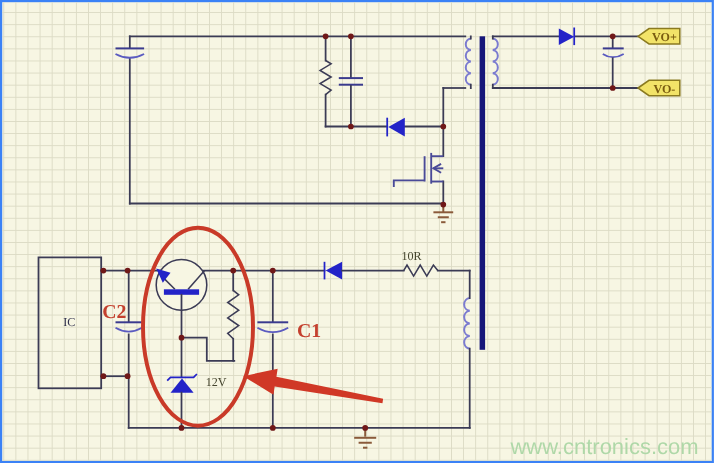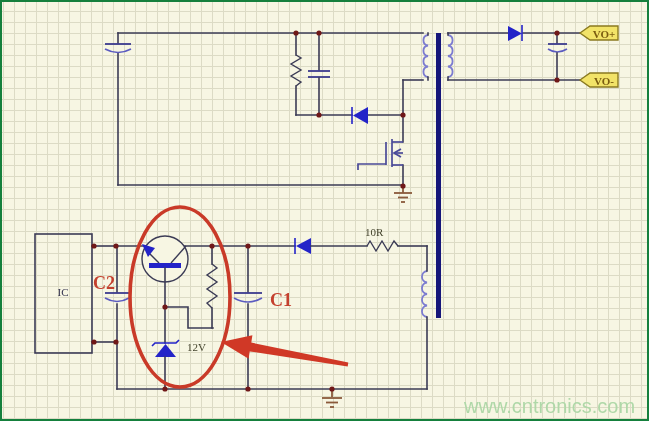--- a/index.html
+++ b/index.html
@@ -1,18 +1,18 @@
 <!DOCTYPE html>
 <html><head>
 <meta charset="utf-8">
 <style>
   html,body{margin:0;padding:0;}
   body{font-family:"Liberation Sans",sans-serif;}
   .stage{
-    position:relative;width:649px;height:421px;background:#15803d;overflow:hidden;
+    position:relative;width:649px;height:421px;background:#3b82f6;overflow:hidden;
   }
   .sheet{
     position:absolute;left:2px;top:2px;right:2px;bottom:2px;
     background-color:#f7f6e3;
     background-image:
       linear-gradient(to right, #dcdbc5 1px, transparent 1px),
       linear-gradient(to bottom, #dcdbc5 1px, transparent 1px);
     background-size:11px 11px;
     background-position:1px 9px;
   }

